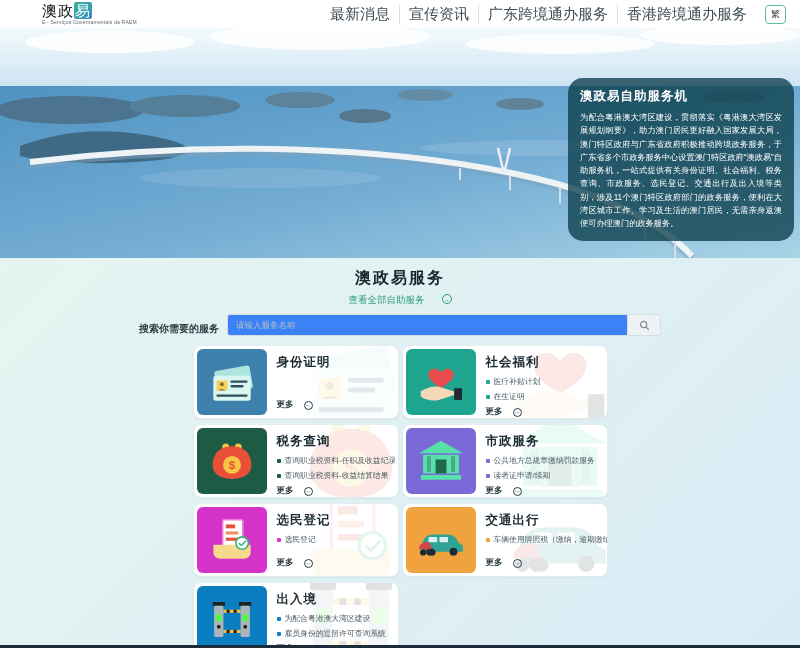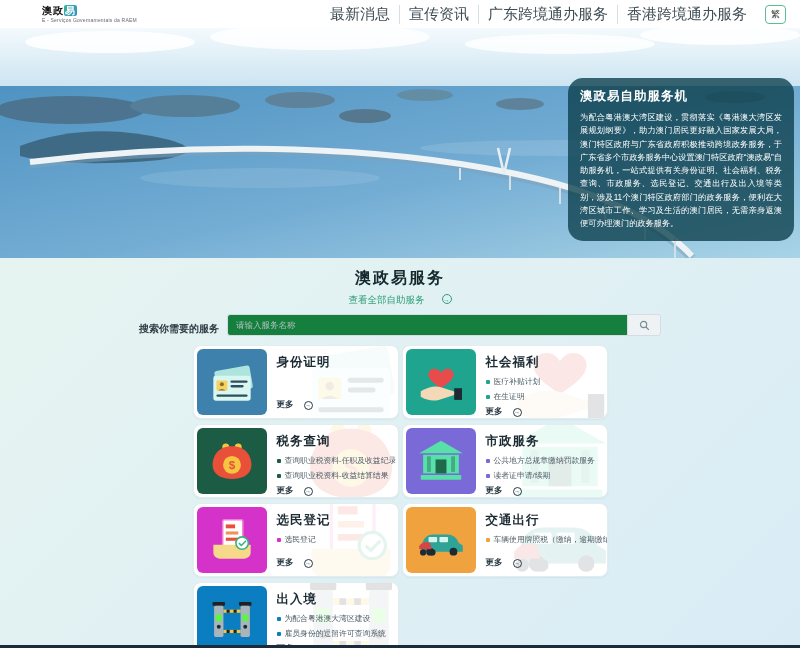--- a/index.html
+++ b/index.html
@@ -6,21 +6,21 @@
   html,body { width:800px; height:648px; }
   body {
     font-family:"Liberation Sans","DejaVu Sans",sans-serif;
     background:linear-gradient(135deg,#e9f6f0 0%,#e3f2f2 40%,#d9ecf6 100%);
     position:relative; overflow:hidden; color:#222;
   }
   
   .header { height:28px; background:#fff; display:flex; align-items:center;
     justify-content:space-between; padding:0 14px; position:relative; z-index:4; }
   .logo { display:flex; flex-direction:column; line-height:1; padding-left:28px; }
-  .logo-zh { font-size:10px; font-weight:bold; color:#111; letter-spacing:1px; }
+  .logo-zh { font-size:15px; font-weight:normal; color:#111; letter-spacing:1px; }
   .logo-yi { background:linear-gradient(135deg,#35b39b,#3a8fc6); color:#fff; padding:0 1px; border-radius:2px; }
   .logo-tag { font-size:5px; color:#667; margin-top:2px; letter-spacing:.2px; }
   .nav { display:flex; align-items:center; }
   .nav-item { font-size:15px; color:#3e4c53; padding:0 9px; border-left:1px solid #d8dde0;
     cursor:pointer; white-space:nowrap; text-decoration:none; }
   .nav-item:first-child { border-left:none; }
   .lang-btn { margin-left:9px; font-size:9px; color:#333; border:1px solid #5bbd92;
     border-radius:4px; padding:2px 5px; background:#fff; cursor:pointer; }
   
   .hero { height:230px; position:relative; overflow:hidden; }
@@ -32,21 +32,21 @@
   
   .services { padding-top:10px; position:relative; z-index:1; }
   .svc-title { text-align:center; font-size:16px; font-weight:bold; color:#15282e; letter-spacing:2px; }
   .view-all { margin-top:5px; display:flex; justify-content:center; align-items:flex-start; gap:17px;
     font-size:9.5px; color:#2f9e78; cursor:pointer; }
   .circ-arrow { width:10px; height:10px; border:1px solid currentColor; border-radius:50%;
     font-size:6.5px; display:inline-flex; align-items:center; justify-content:center; flex:none; }
   .search-row { margin-top:7px; display:flex; justify-content:center; align-items:flex-end; }
   .search-label { font-size:10px; color:#2e3d45; margin-right:8px; font-weight:bold; }
   .search-input { width:400px; height:22px; border:1px solid #d5dde2; border-right:none;
-    border-radius:3px 0 0 3px; font-size:8.5px; padding:0 8px; outline:none; background:#15803d;
+    border-radius:3px 0 0 3px; font-size:8.5px; padding:0 8px; outline:none; background:#3b82f6;
     font-family:inherit; }
   .search-input::placeholder { color:#b5bfc6; }
   .search-btn { width:34px; height:22px; background:#eef2f5; border:1px solid #d5dde2;
     border-radius:0 3px 3px 0; cursor:pointer; display:flex; align-items:center; justify-content:center; }
   
   .cards { width:415px; margin:9px auto 0; display:grid; grid-template-columns:206px 206px; gap:5px 3px; }
   .card { position:relative; background:#fff; border:1px solid #e2edf2; border-radius:8px;
     padding:3px; display:flex; overflow:hidden; height:74px; box-shadow:0 1px 2px rgba(30,60,80,.06); }
   .tile { width:70px; border-radius:6px; flex:none; display:flex; align-items:center;
     justify-content:center; position:relative; z-index:1; }

